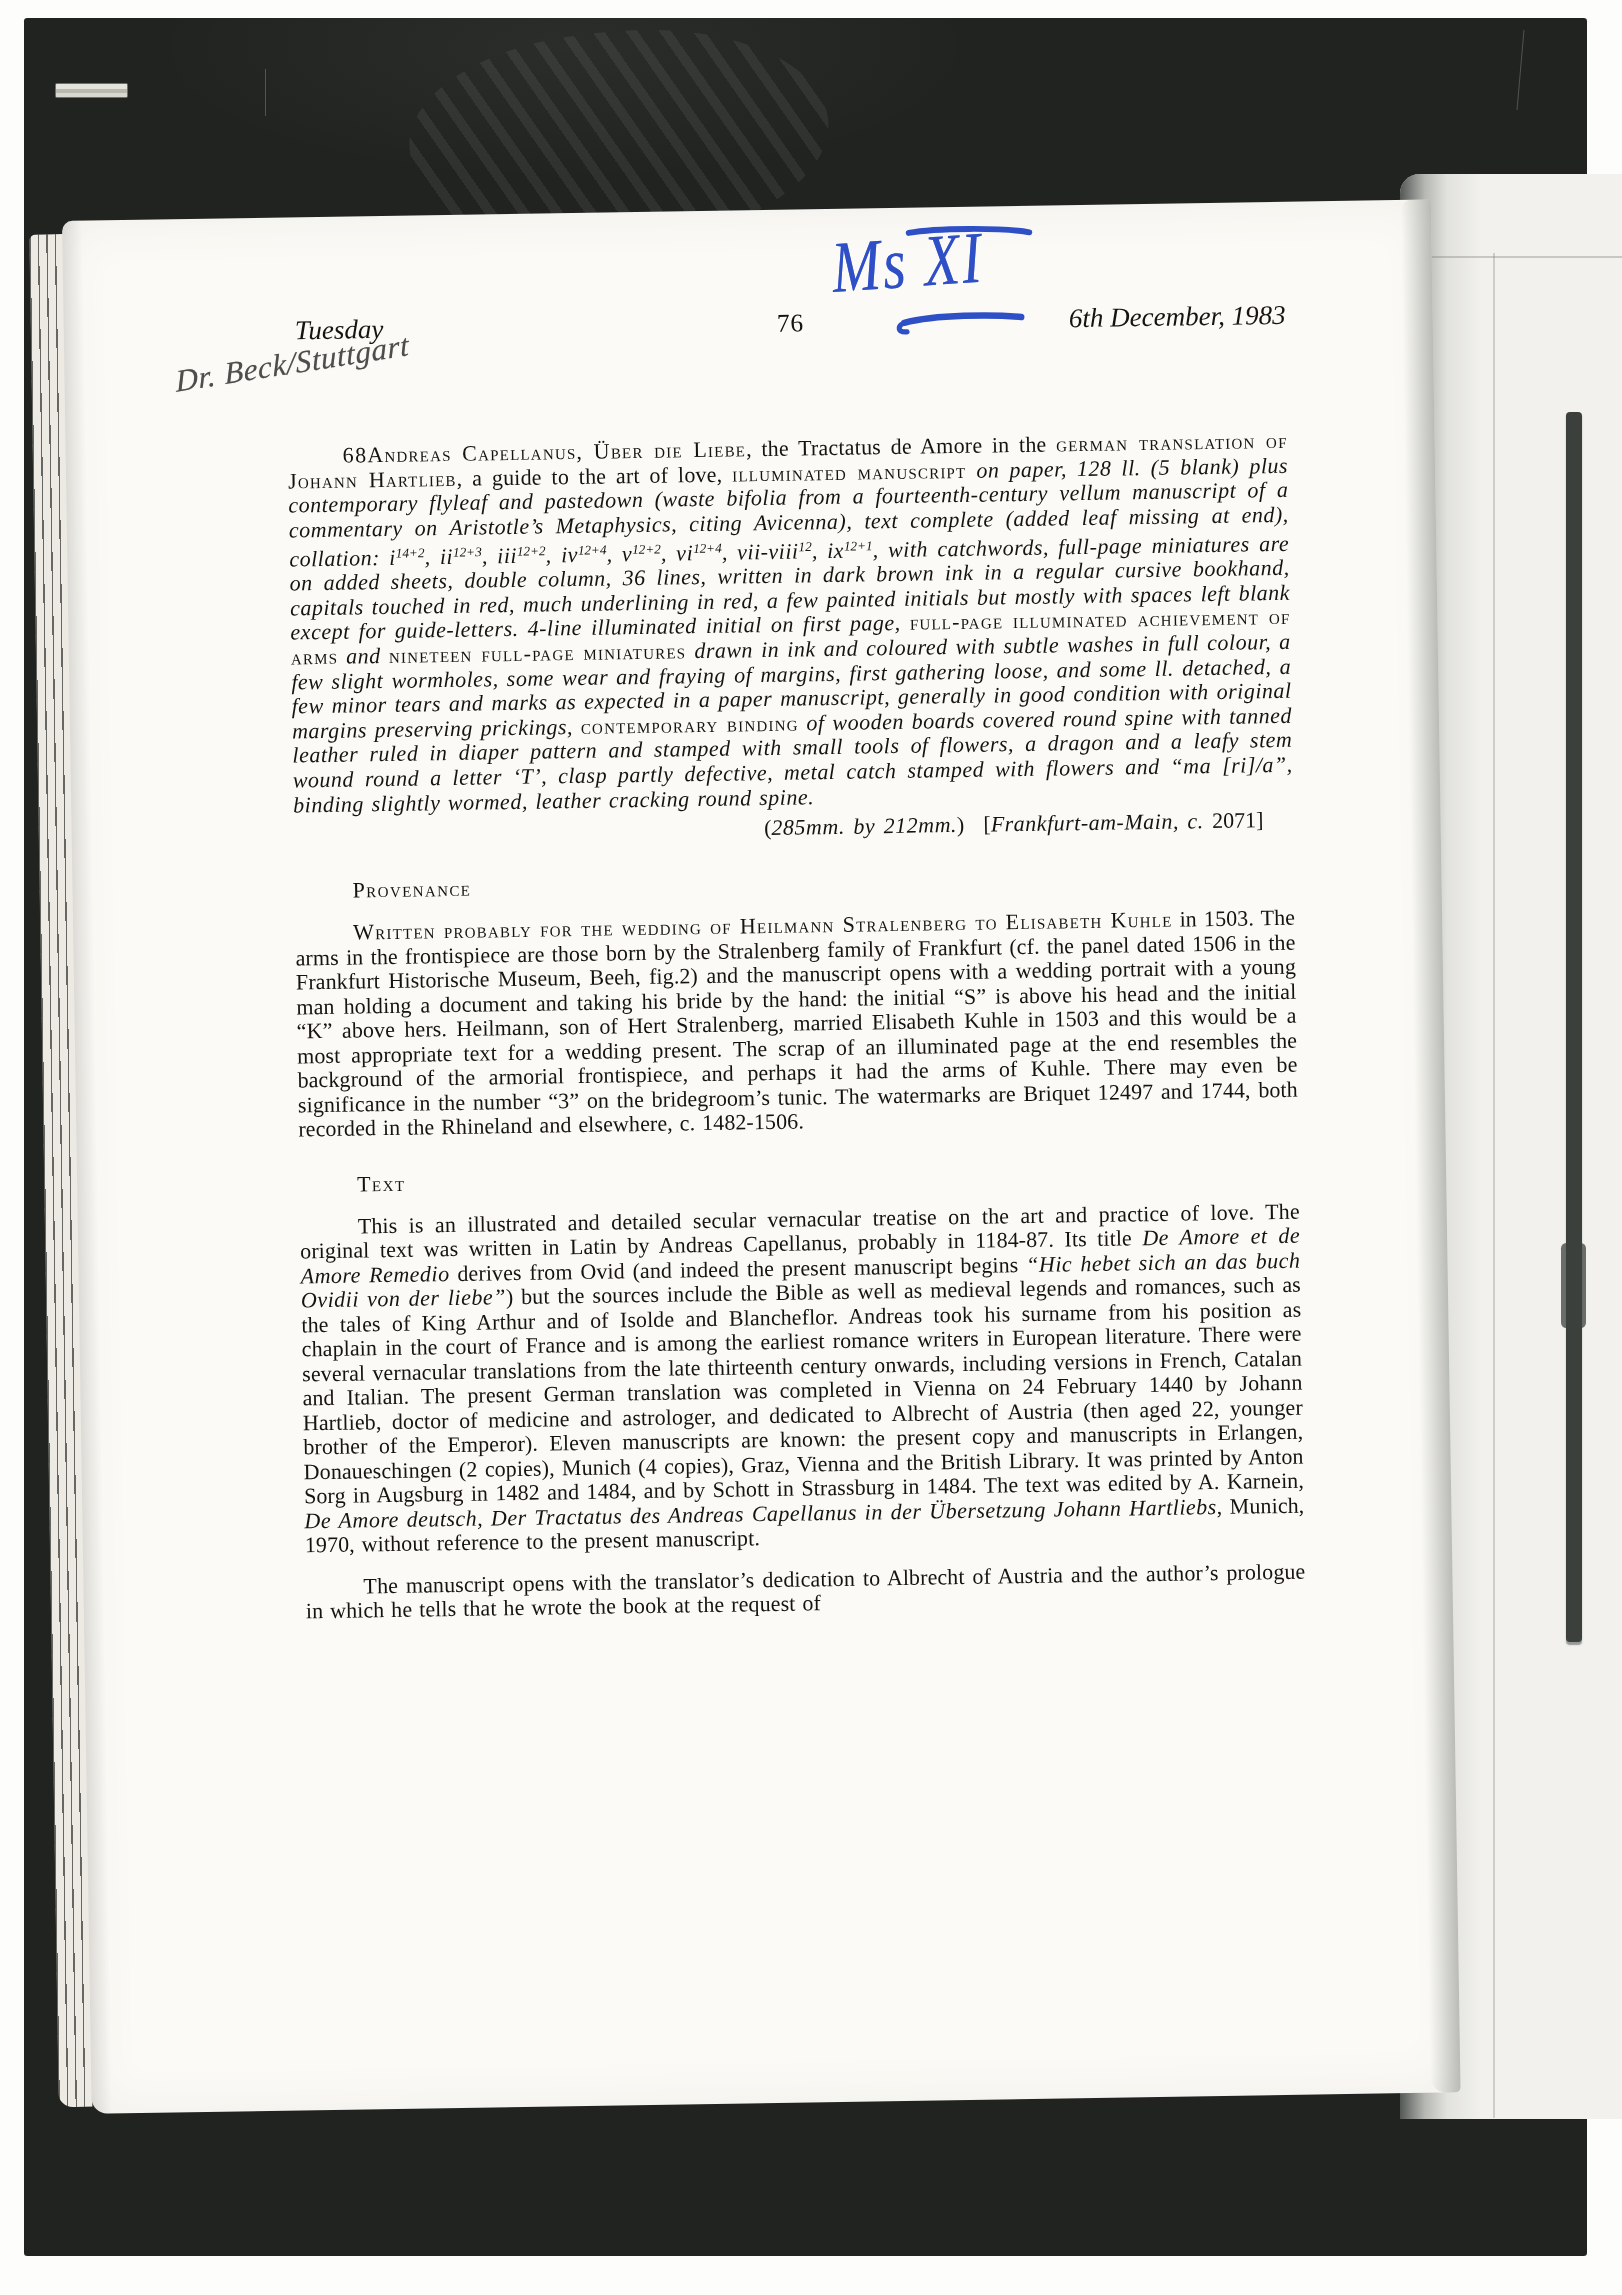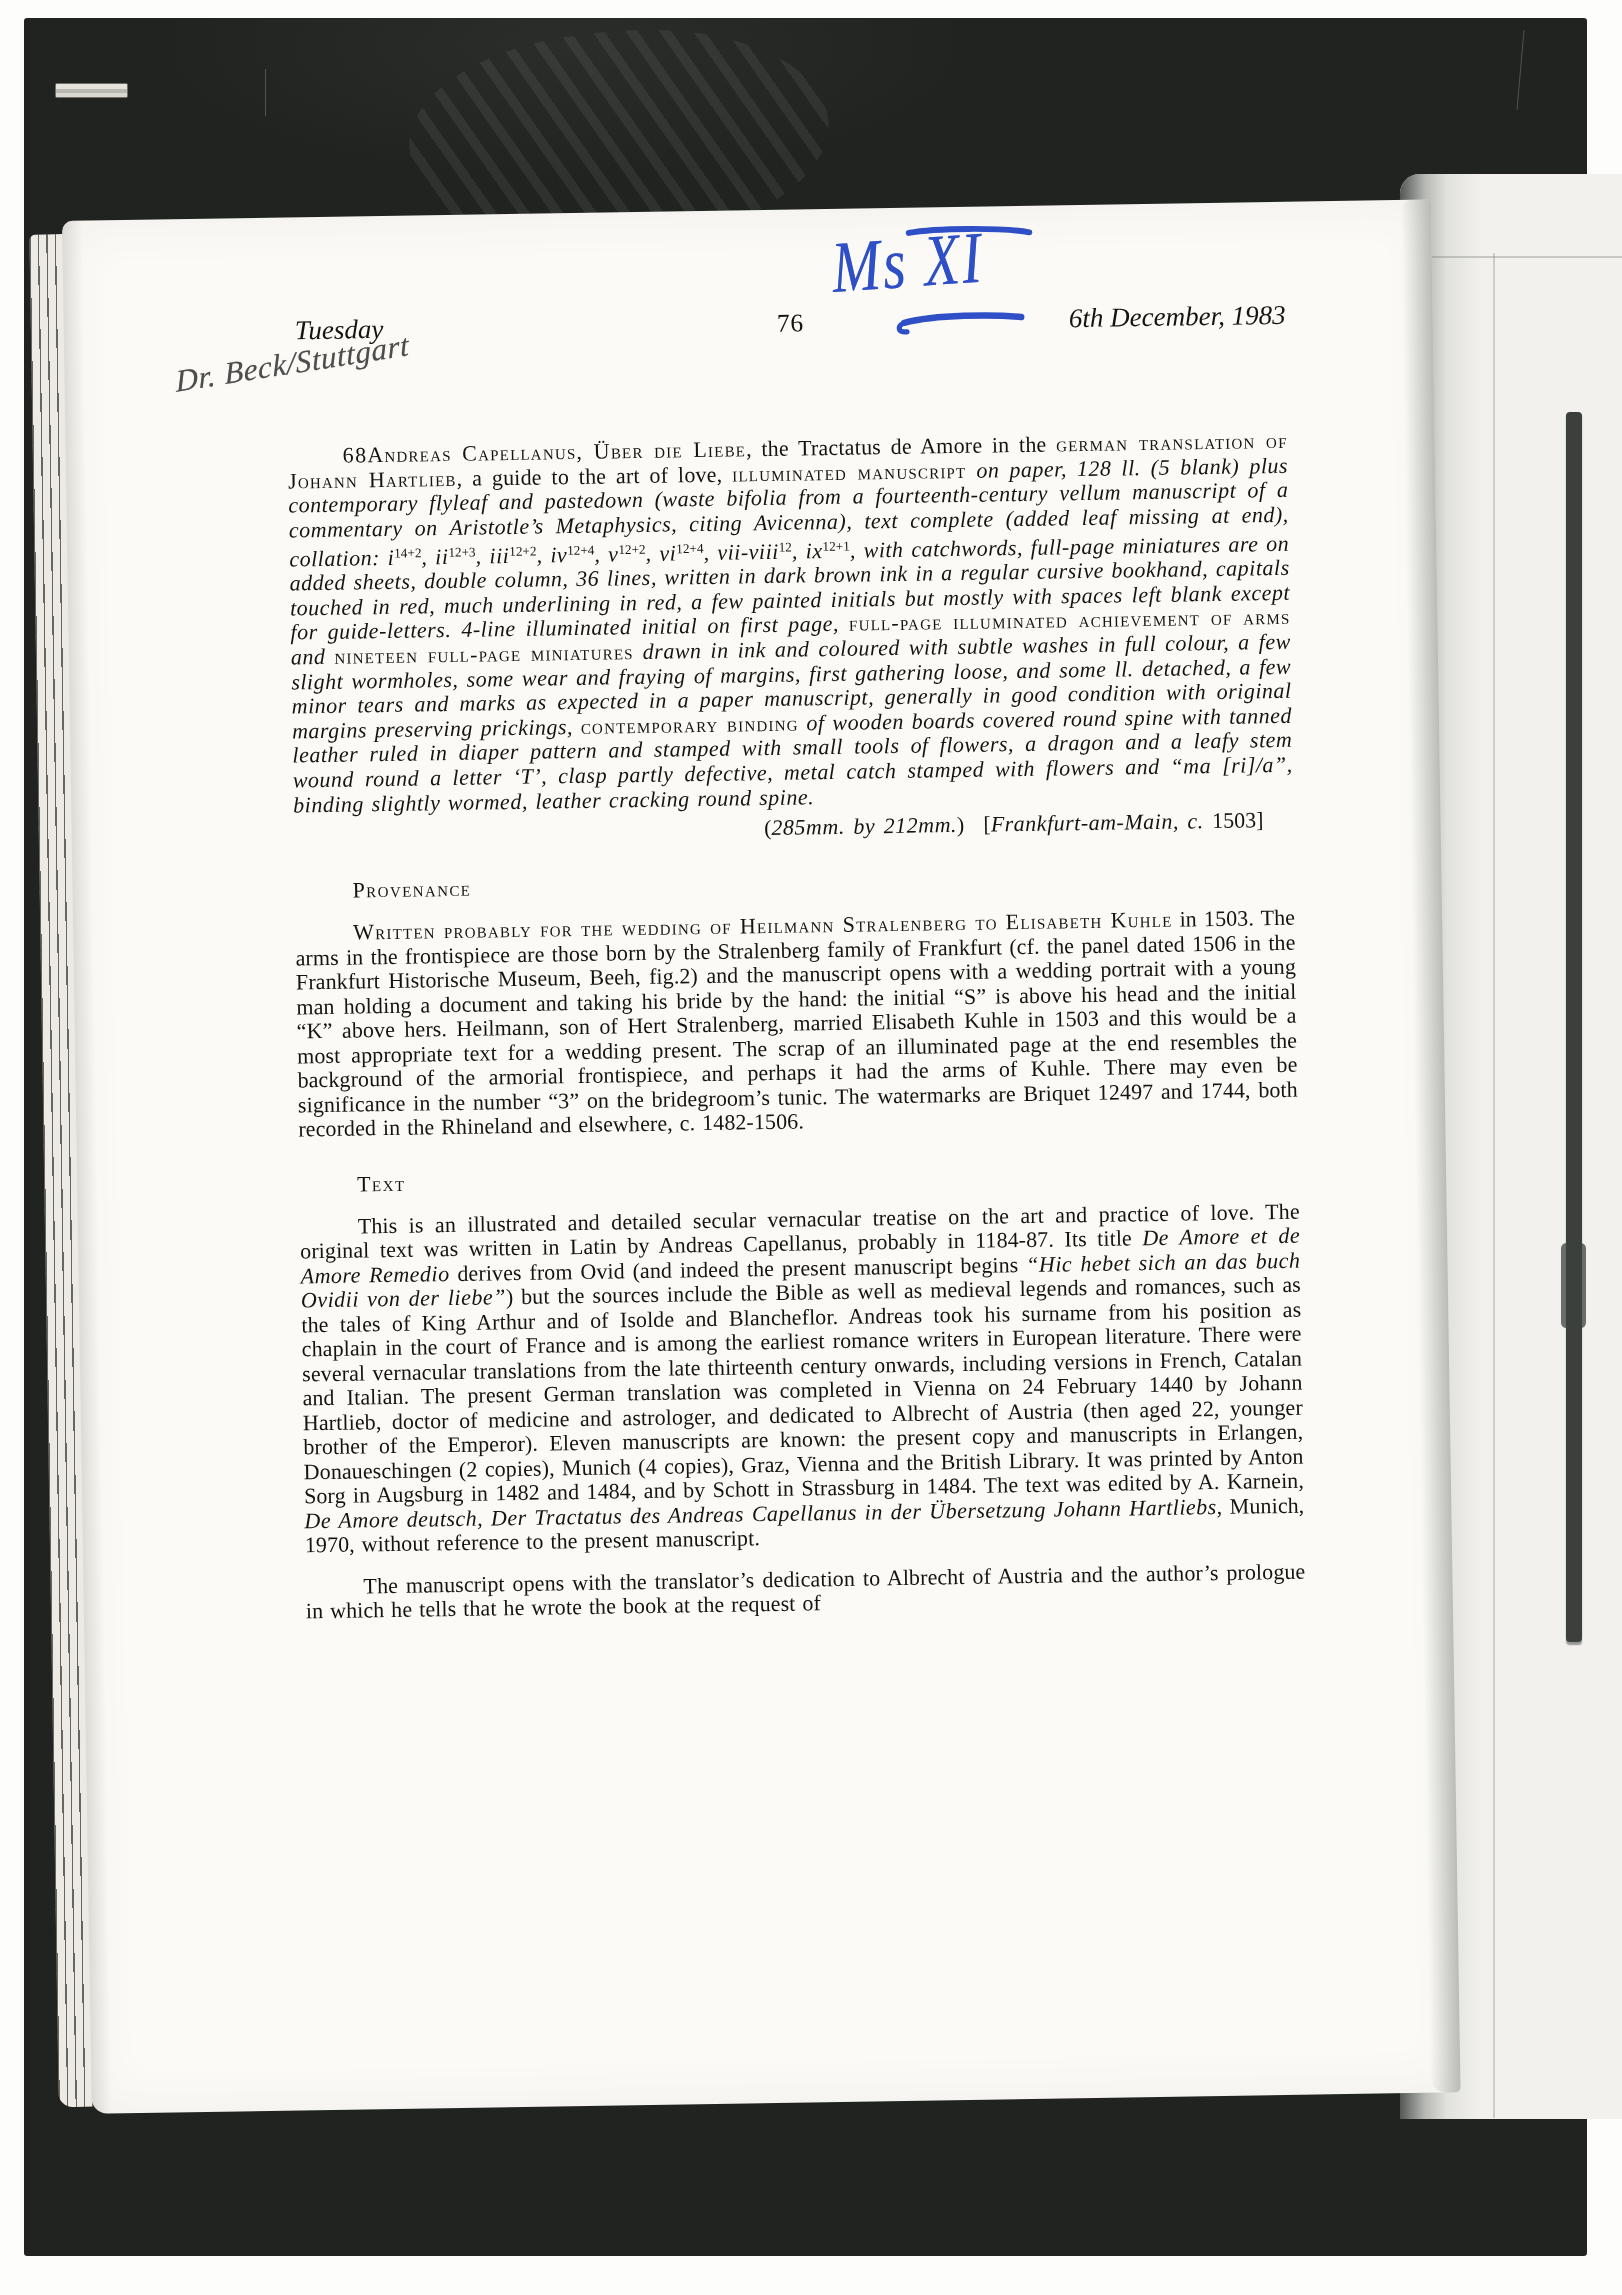--- a/index.html
+++ b/index.html
@@ -57,21 +57,21 @@
             text-indent:55px;letter-spacing:0.2px;word-spacing:1.6px;}
   .lot-num{letter-spacing:1.3px;}
   .size-line{margin:5.2px 30px 0 0;font-size:22px;text-align:right;word-spacing:2.6px;}
   .sec-head{margin:30px 0 0 58px;font-size:22px;font-weight:400;font-variant:small-caps;letter-spacing:1.4px;}
   .para{margin:17px 0 0 0;font-size:22px;line-height:24.5px;text-align:justify;
         text-indent:58px;letter-spacing:0.1px;word-spacing:1.3px;}
 
   .seg-r{font-style:normal;}
   .seg-i{font-style:italic;letter-spacing:0.5px;}
   .seg-sc{font-variant:small-caps;letter-spacing:1.2px;}
-  .seg-sup{font-size:0.6em;vertical-align:0.55em;letter-spacing:0;}
+  .seg-sup{font-size:0.6em;vertical-align:0.55em;font-style:italic;letter-spacing:0;}
 
   
   .ms-mark{position:absolute;left:770px;top:17px;width:216px;height:124px;}
   .ms-text{display:inline-block;font-style:italic;font-size:73px;color:#2e4fc6;
            transform:rotate(-3deg) scaleX(0.8);transform-origin:0 70%;letter-spacing:2.6px;
            text-shadow:0 0 0.7px rgba(46,79,198,0.6);}
   .ms-over{position:absolute;left:73px;top:1.3px;}
   .ms-under{position:absolute;left:56px;top:85px;}
 
   .pencil-note{position:absolute;left:110px;top:128px;font-style:italic;font-size:31px;
@@ -105,21 +105,21 @@
       <div class="content">
 
         <div class="page-head">
           <div class="head-day">Tuesday</div>
           <div class="head-num">76</div>
           <div class="head-date">6th December, 1983</div>
         </div>
 
         <p class="lot-desc"><span class="lot-num">68</span><span><span class="seg-sc">Andreas Capellanus, Über die Liebe</span><span class="seg-r">, the Tractatus de Amore in the </span><span class="seg-sc">german translation of Johann Hartlieb</span><span class="seg-r">, a guide to the art of love, </span><span class="seg-sc">illuminated manuscript</span><span class="seg-i"> on paper, 128 ll. (5 blank) plus contemporary flyleaf and pastedown (waste bifolia from a fourteenth-century vellum manuscript of a commentary on Aristotle’s Metaphysics, citing Avicenna), text complete (added leaf missing at end), collation: i</span><span class="seg-sup">14+2</span><span class="seg-i">, ii</span><span class="seg-sup">12+3</span><span class="seg-i">, iii</span><span class="seg-sup">12+2</span><span class="seg-i">, iv</span><span class="seg-sup">12+4</span><span class="seg-i">, v</span><span class="seg-sup">12+2</span><span class="seg-i">, vi</span><span class="seg-sup">12+4</span><span class="seg-i">, vii-viii</span><span class="seg-sup">12</span><span class="seg-i">, ix</span><span class="seg-sup">12+1</span><span class="seg-i">, with catchwords, full-page miniatures are on added sheets, double column, 36 lines, written in dark brown ink in a regular cursive bookhand, capitals touched in red, much underlining in red, a few painted initials but mostly with spaces left blank except for guide-letters. 4-line illuminated initial on first page, </span><span class="seg-sc">full-page illuminated achievement of arms</span><span class="seg-i"> and </span><span class="seg-sc">nineteen full-page miniatures</span><span class="seg-i"> drawn in ink and coloured with subtle washes in full colour, a few slight wormholes, some wear and fraying of margins, first gathering loose, and some ll. detached, a few minor tears and marks as expected in a paper manuscript, generally in good condition with original margins preserving prickings, </span><span class="seg-sc">contemporary binding</span><span class="seg-i"> of wooden boards covered round spine with tanned leather ruled in diaper pattern and stamped with small tools of flowers, a dragon and a leafy stem wound round a letter ‘T’, clasp partly defective, metal catch stamped with flowers and “ma [ri]/a”, binding slightly wormed, leather cracking round spine.</span></span></p>
 
-        <p class="size-line"><span class="seg-r">(</span><span class="seg-i">285mm. by 212mm.</span><span class="seg-r">)  [</span><span class="seg-i">Frankfurt-am-Main, c. </span><span class="seg-r">1503]</span></p>
+        <p class="size-line"><span class="seg-r">(</span><span class="seg-i">285mm. by 212mm.</span><span class="seg-r">)  [</span><span class="seg-i">Frankfurt-am-Main, c. </span><span class="seg-r">2071]</span></p>
 
         <h3 class="sec-head">Provenance</h3>
         <p class="para"><span class="seg-sc">Written probably for the wedding of Heilmann Stralenberg to Elisabeth Kuhle</span><span class="seg-r"> in 1503. The arms in the frontispiece are those born by the Stralenberg family of Frankfurt (cf. the panel dated 1506 in the Frankfurt Historische Museum, Beeh, fig.2) and the manuscript opens with a wedding portrait with a young man holding a document and taking his bride by the hand: the initial “S” is above his head and the initial “K” above hers. Heilmann, son of Hert Stralenberg, married Elisabeth Kuhle in 1503 and this would be a most appropriate text for a wedding present. The scrap of an illuminated page at the end resembles the background of the armorial frontispiece, and perhaps it had the arms of Kuhle. There may even be significance in the number “3” on the bridegroom’s tunic. The watermarks are Briquet 12497 and 1744, both recorded in the Rhineland and elsewhere, c. 1482-1506.</span></p>
 
         <h3 class="sec-head">Text</h3>
         <p class="para"><span class="seg-r">This is an illustrated and detailed secular vernacular treatise on the art and practice of love. The original text was written in Latin by Andreas Capellanus, probably in 1184-87. Its title </span><span class="seg-i">De Amore et de Amore Remedio</span><span class="seg-r"> derives from Ovid (and indeed the present manuscript begins </span><span class="seg-i">“Hic hebet sich an das buch Ovidii von der liebe”</span><span class="seg-r">) but the sources include the Bible as well as medieval legends and romances, such as the tales of King Arthur and of Isolde and Blancheflor. Andreas took his surname from his position as chaplain in the court of France and is among the earliest romance writers in European literature. There were several vernacular translations from the late thirteenth century onwards, including versions in French, Catalan and Italian. The present German translation was completed in Vienna on 24 February 1440 by Johann Hartlieb, doctor of medicine and astrologer, and dedicated to Albrecht of Austria (then aged 22, younger brother of the Emperor). Eleven manuscripts are known: the present copy and manuscripts in Erlangen, Donaueschingen (2 copies), Munich (4 copies), Graz, Vienna and the British Library. It was printed by Anton Sorg in Augsburg in 1482 and 1484, and by Schott in Strassburg in 1484. The text was edited by A. Karnein, </span><span class="seg-i">De Amore deutsch, Der Tractatus des Andreas Capellanus in der Übersetzung Johann Hartliebs</span><span class="seg-r">, Munich, 1970, without reference to the present manuscript.</span></p>
         <p class="para"><span class="seg-r">The manuscript opens with the translator’s dedication to Albrecht of Austria and the author’s prologue in which he tells that he wrote the book at the request of</span></p>
 
       </div>
 

